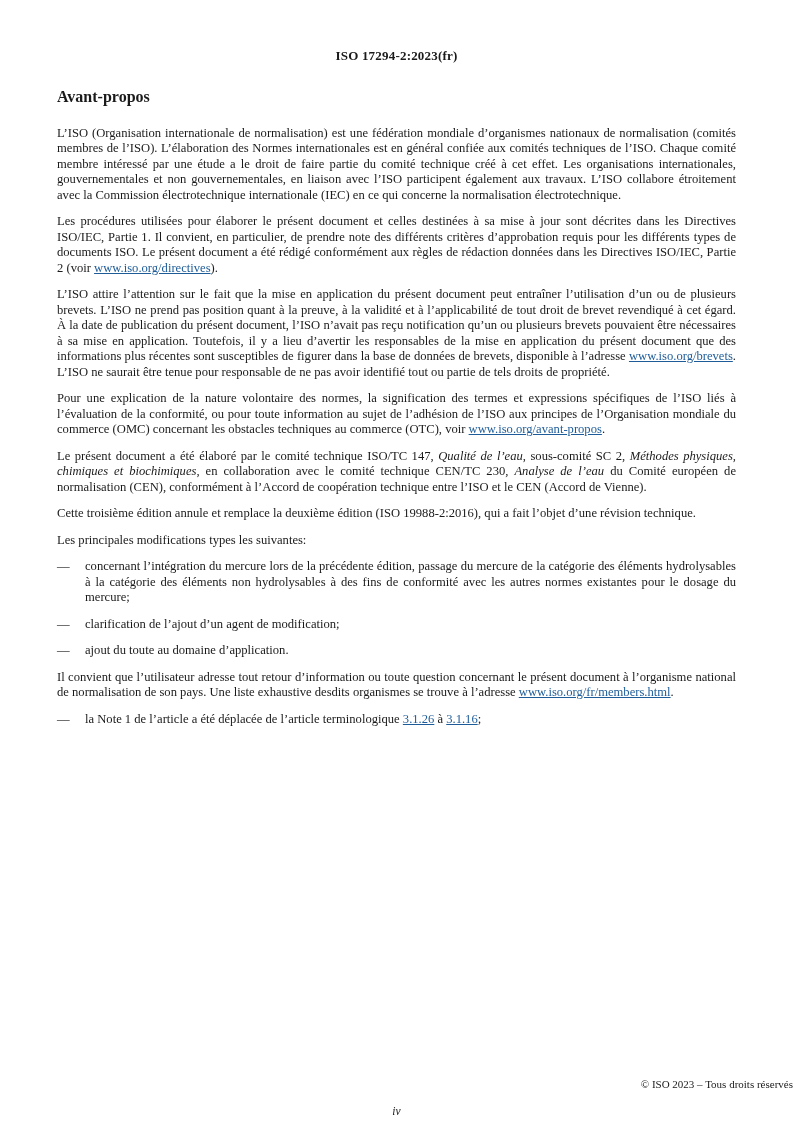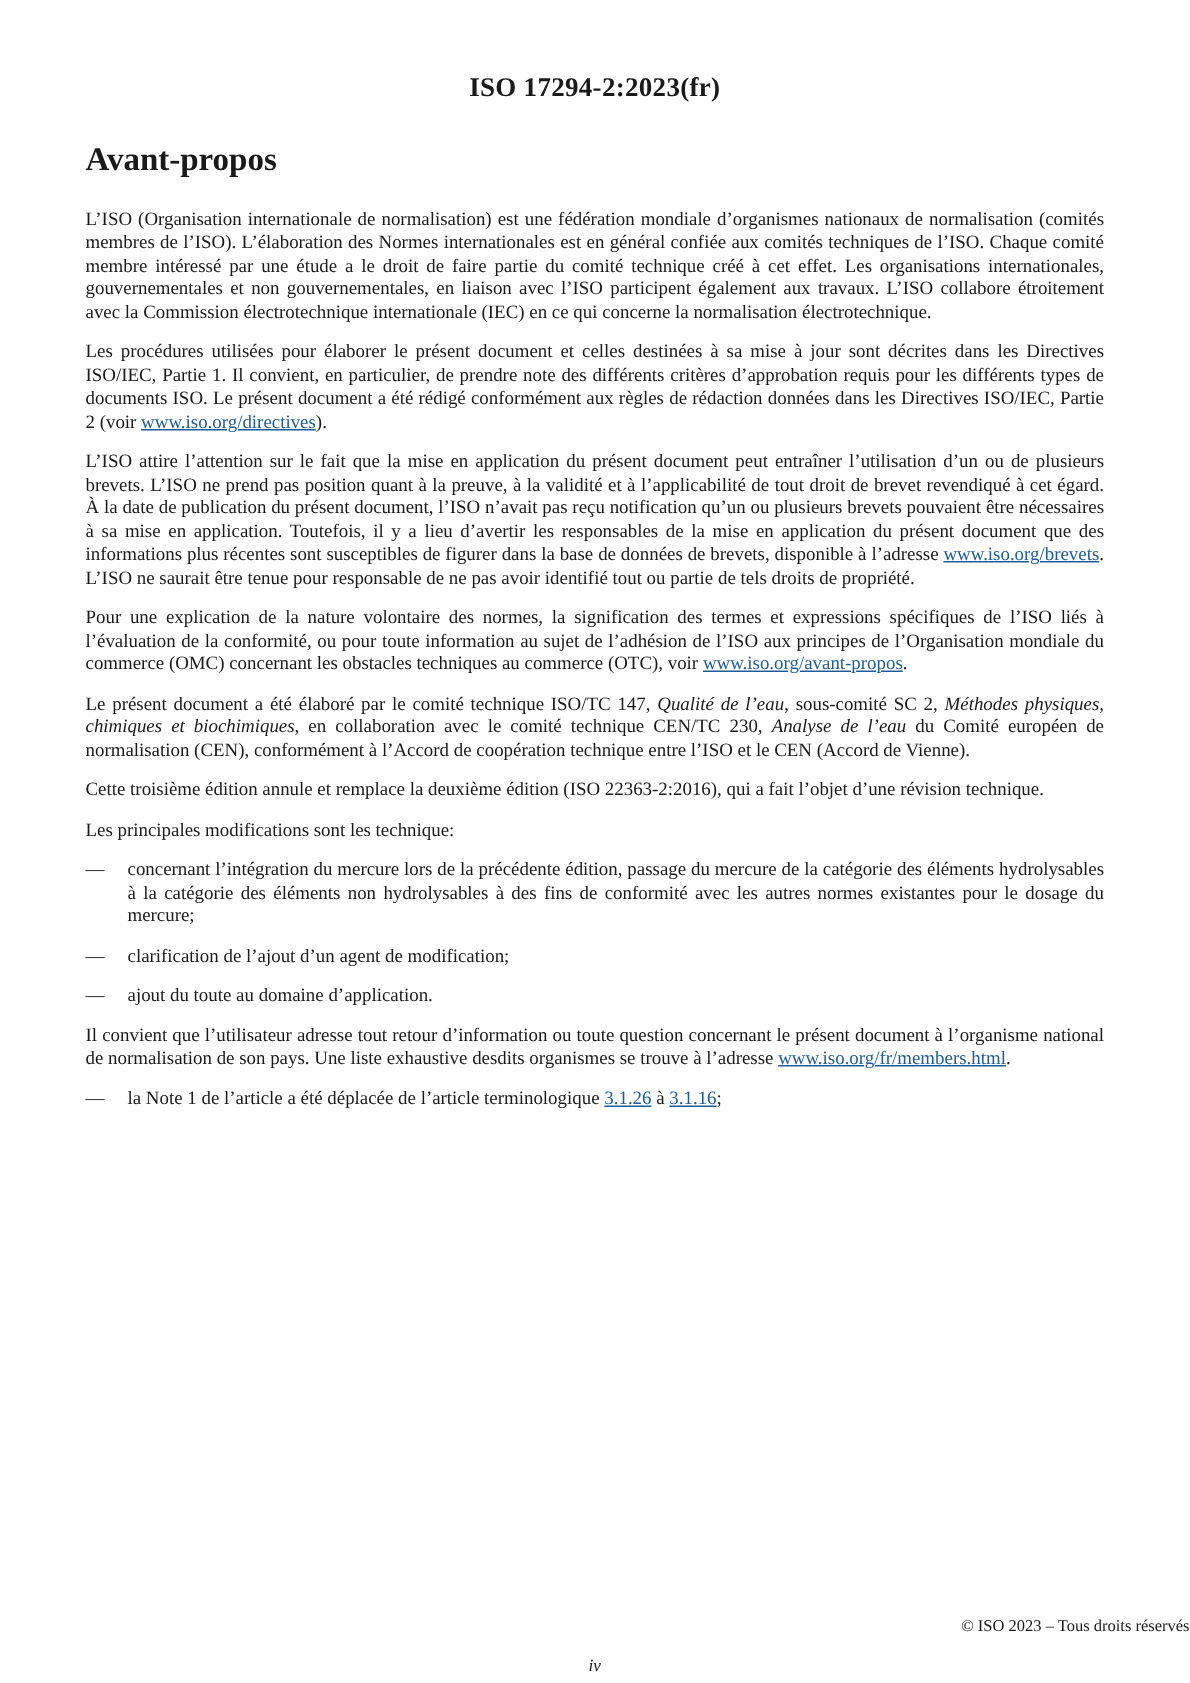--- a/index.html
+++ b/index.html
@@ -15,26 +15,26 @@
     background: #ffffff;
     font-family: "Liberation Serif", serif;
     color: #1a1a1a;
     overflow: hidden;
     box-sizing: border-box;
   }
   .doc-header {
     padding-top: 48px;
     text-align: center;
     font-weight: bold;
-    font-size: 18px;
+    font-size: 13px;
     letter-spacing: 0.2px;
   }
   .doc-title {
     margin: 24px 57px 20px 57px;
-    font-size: 22px;
+    font-size: 16px;
     font-weight: bold;
     font-family: Liberation Serif, serif;
   }
   .doc-content {
     margin: 10px 57px;
     font-size: 12.6px;
     line-height: 1.23;
     text-align: justify;
   }
   .doc-content p {
@@ -85,22 +85,22 @@
   <div class="doc-header">ISO 17294-2:2023(fr)</div>
 
   <h1 class="doc-title">Avant-propos</h1>
 
   <div class="doc-content">
       <p><span class="normal">L’ISO (Organisation internationale de normalisation) est une fédération mondiale d’organismes nationaux de normalisation (comités membres de l’ISO). L’élaboration des Normes internationales est en général confiée aux comités techniques de l’ISO. Chaque comité membre intéressé par une étude a le droit de faire partie du comité technique créé à cet effet. Les organisations internationales, gouvernementales et non gouvernementales, en liaison avec l’ISO participent également aux travaux. L’ISO collabore étroitement avec la Commission électrotechnique internationale (IEC) en ce qui concerne la normalisation électrotechnique.</span></p>
       <p><span class="normal">Les procédures utilisées pour élaborer le présent document et celles destinées à sa mise à jour sont décrites dans les Directives ISO/IEC, Partie 1. Il convient, en particulier, de prendre note des différents critères d’approbation requis pour les différents types de documents ISO. Le présent document a été rédigé conformément aux règles de rédaction données dans les Directives ISO/IEC, Partie 2 (voir </span><a class="link" href="#">www.iso.org/directives</a><span class="normal">).</span></p>
       <p><span class="normal">L’ISO attire l’attention sur le fait que la mise en application du présent document peut entraîner l’utilisation d’un ou de plusieurs brevets. L’ISO ne prend pas position quant à la preuve, à la validité et à l’applicabilité de tout droit de brevet revendiqué à cet égard. À la date de publication du présent document, l’ISO n’avait pas reçu notification qu’un ou plusieurs brevets pouvaient être nécessaires à sa mise en application. Toutefois, il y a lieu d’avertir les responsables de la mise en application du présent document que des informations plus récentes sont susceptibles de figurer dans la base de données de brevets, disponible à l’adresse </span><a class="link" href="#">www.iso.org/brevets</a><span class="normal">. L’ISO ne saurait être tenue pour responsable de ne pas avoir identifié tout ou partie de tels droits de propriété.</span></p>
       <p><span class="normal">Pour une explication de la nature volontaire des normes, la signification des termes et expressions spécifiques de l’ISO liés à l’évaluation de la conformité, ou pour toute information au sujet de l’adhésion de l’ISO aux principes de l’Organisation mondiale du commerce (OMC) concernant les obstacles techniques au commerce (OTC), voir </span><a class="link" href="#">www.iso.org/avant-propos</a><span class="normal">.</span></p>
       <p><span class="normal">Le présent document a été élaboré par le comité technique ISO/TC 147, </span><span class="italic">Qualité de l’eau</span><span class="normal">, sous-comité SC 2, </span><span class="italic">Méthodes physiques, chimiques et biochimiques</span><span class="normal">, en collaboration avec le comité technique CEN/TC 230, </span><span class="italic">Analyse de l’eau</span><span class="normal"> du Comité européen de normalisation (CEN), conformément à l’Accord de coopération technique entre l’ISO et le CEN (Accord de Vienne).</span></p>
-      <p><span class="normal">Cette troisième édition annule et remplace la deuxième édition (ISO 22363-2:2016), qui a fait l’objet d’une révision technique.</span></p>
-      <p><span class="normal">Les principales modifications sont les technique:</span></p>
+      <p><span class="normal">Cette troisième édition annule et remplace la deuxième édition (ISO 19988-2:2016), qui a fait l’objet d’une révision technique.</span></p>
+      <p><span class="normal">Les principales modifications types les suivantes:</span></p>
       <div class="list-item">
         <span class="dash">—</span>
         <span class="item-text"><span class="normal">concernant l’intégration du mercure lors de la précédente édition, passage du mercure de la catégorie des éléments hydrolysables à la catégorie des éléments non hydrolysables à des fins de conformité avec les autres normes existantes pour le dosage du mercure;</span></span>
       </div>
       <div class="list-item">
         <span class="dash">—</span>
         <span class="item-text"><span class="normal">clarification de l’ajout d’un agent de modification;</span></span>
       </div>
       <div class="list-item">
         <span class="dash">—</span>

